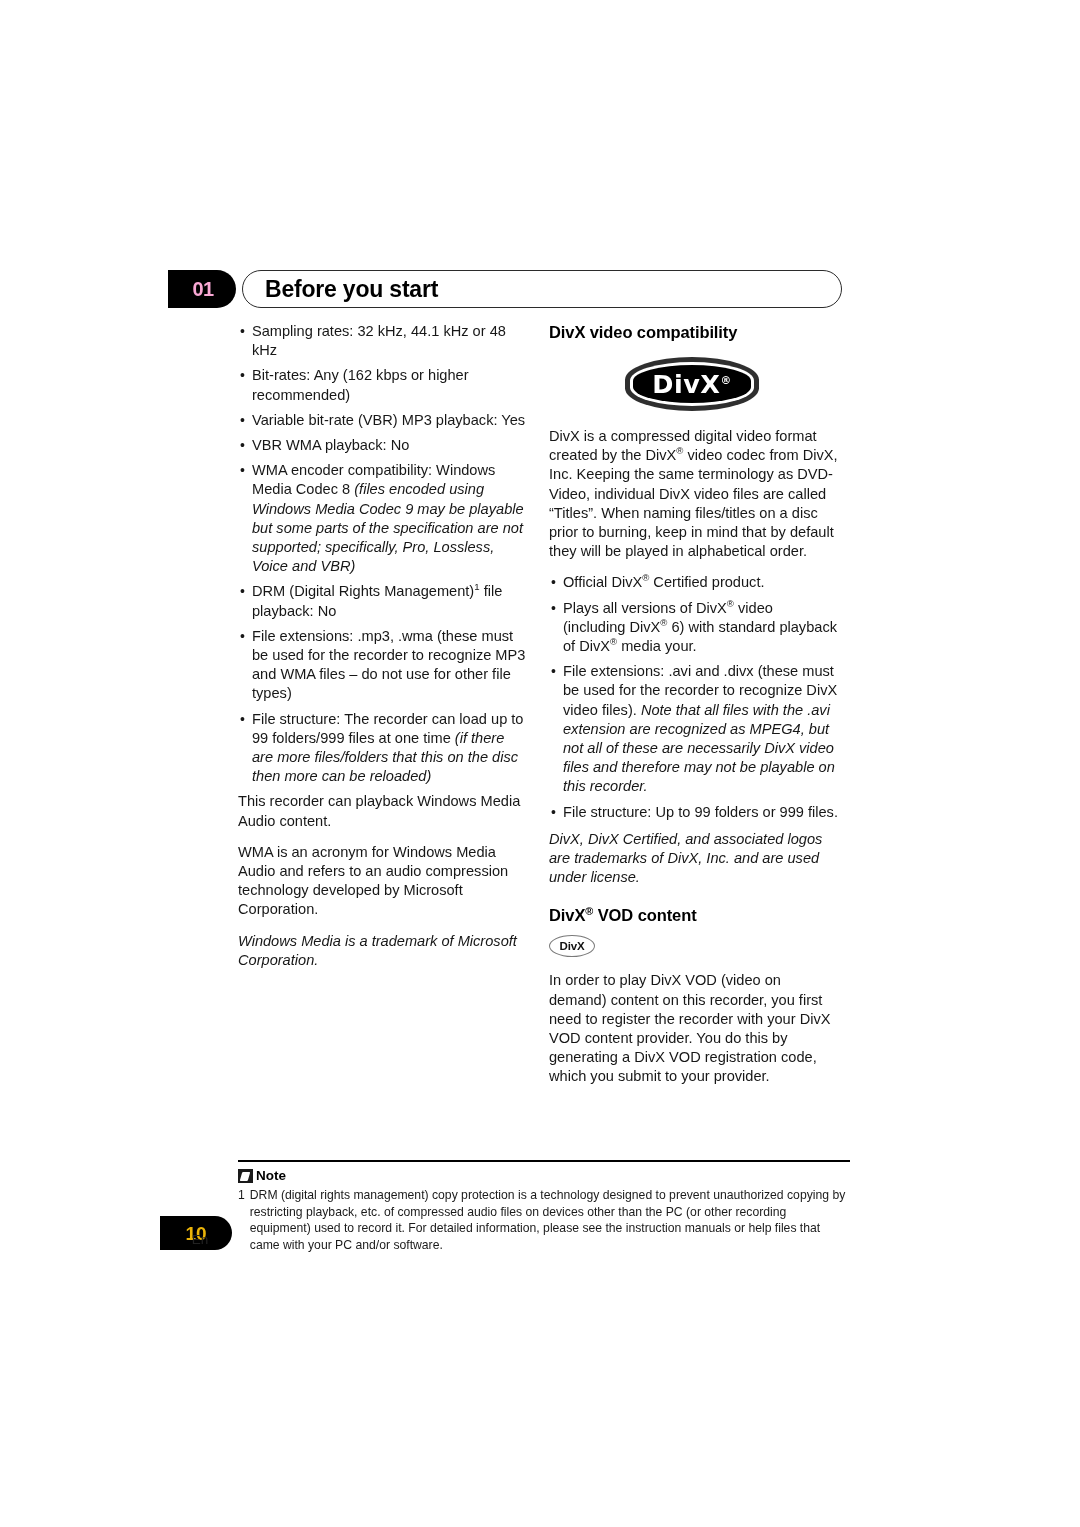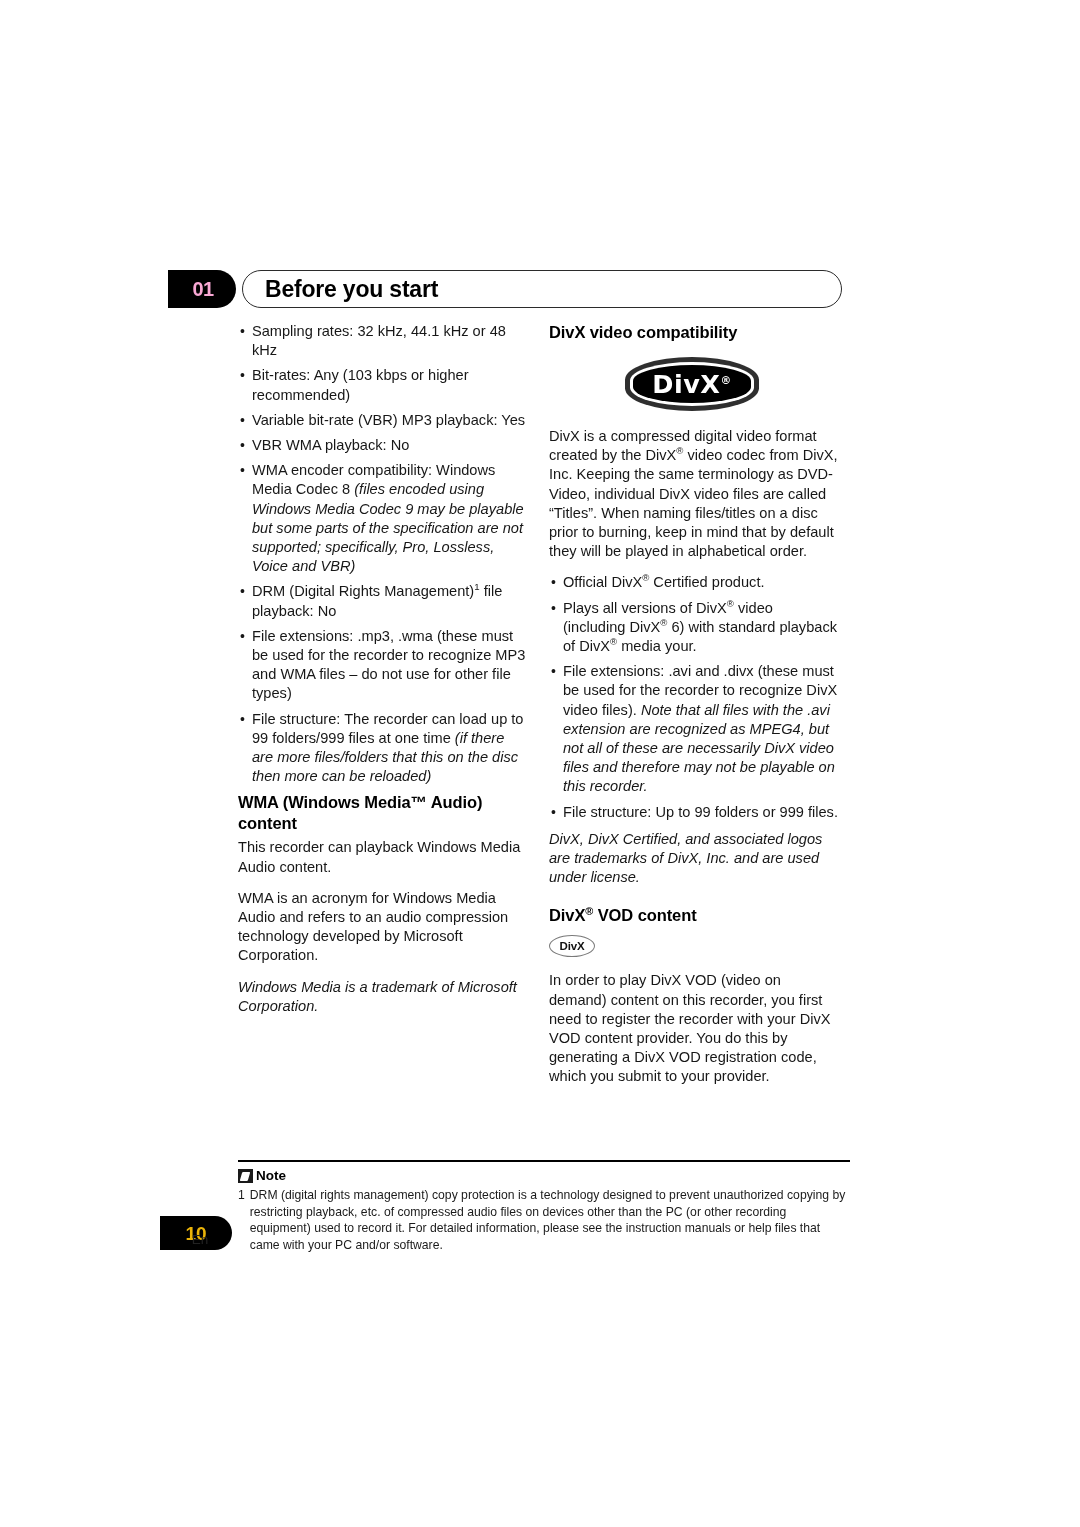--- a/index.html
+++ b/index.html
@@ -277,39 +277,35 @@
   </div>
   <div class="title-pill">
     <span class="title-text">Before you start</span>
   </div>
 </div>
 
 <div class="col" id="col-left">
 
   <ul class="bullets">
     <li><span>Sampling rates: 32 kHz, 44.1 kHz or 48 kHz</span></li>
-    <li><span>Bit-rates: Any (103 kbps or higher recommended)</span></li>
+    <li><span>Bit-rates: Any (162 kbps or higher recommended)</span></li>
     <li><span>Variable bit-rate (VBR) MP3 playback: Yes</span></li>
     <li><span>VBR WMA playback: No</span></li>
     <li>
       <span>WMA encoder compatibility: Windows Media Codec 8 </span><span class="it">(files encoded using Windows Media Codec 9 may be playable but some parts of the specification are not supported; specifically, Pro, Lossless, Voice and VBR)</span>
     </li>
     <li>
       <span>DRM (Digital Rights Management)</span><sup>1</sup><span> file playback: No</span>
     </li>
     <li><span>File extensions: .mp3, .wma (these must be used for the recorder to recognize MP3 and WMA files – do not use for other file types)</span></li>
     <li>
       <span>File structure: The recorder can load up to 99 folders/999 files at one time </span><span class="it">(if there are more files/folders that this on the disc then more can be reloaded)</span>
     </li>
   </ul>
 
-  <h2 class="sec-head head-gap-top">
-    <span>WMA (Windows Media™ Audio)</span><br>
-    <span>content</span>
-  </h2>
 
   <p class="body">This recorder can playback Windows Media Audio content.</p>
   <p class="body">WMA is an acronym for Windows Media Audio and refers to an audio compression technology developed by Microsoft Corporation.</p>
   <p class="body italic">Windows Media is a trademark of Microsoft Corporation.</p>
 </div>
 
 <div class="col" id="col-right">
 
   <h2 class="sec-head">DivX video compatibility</h2>
 

